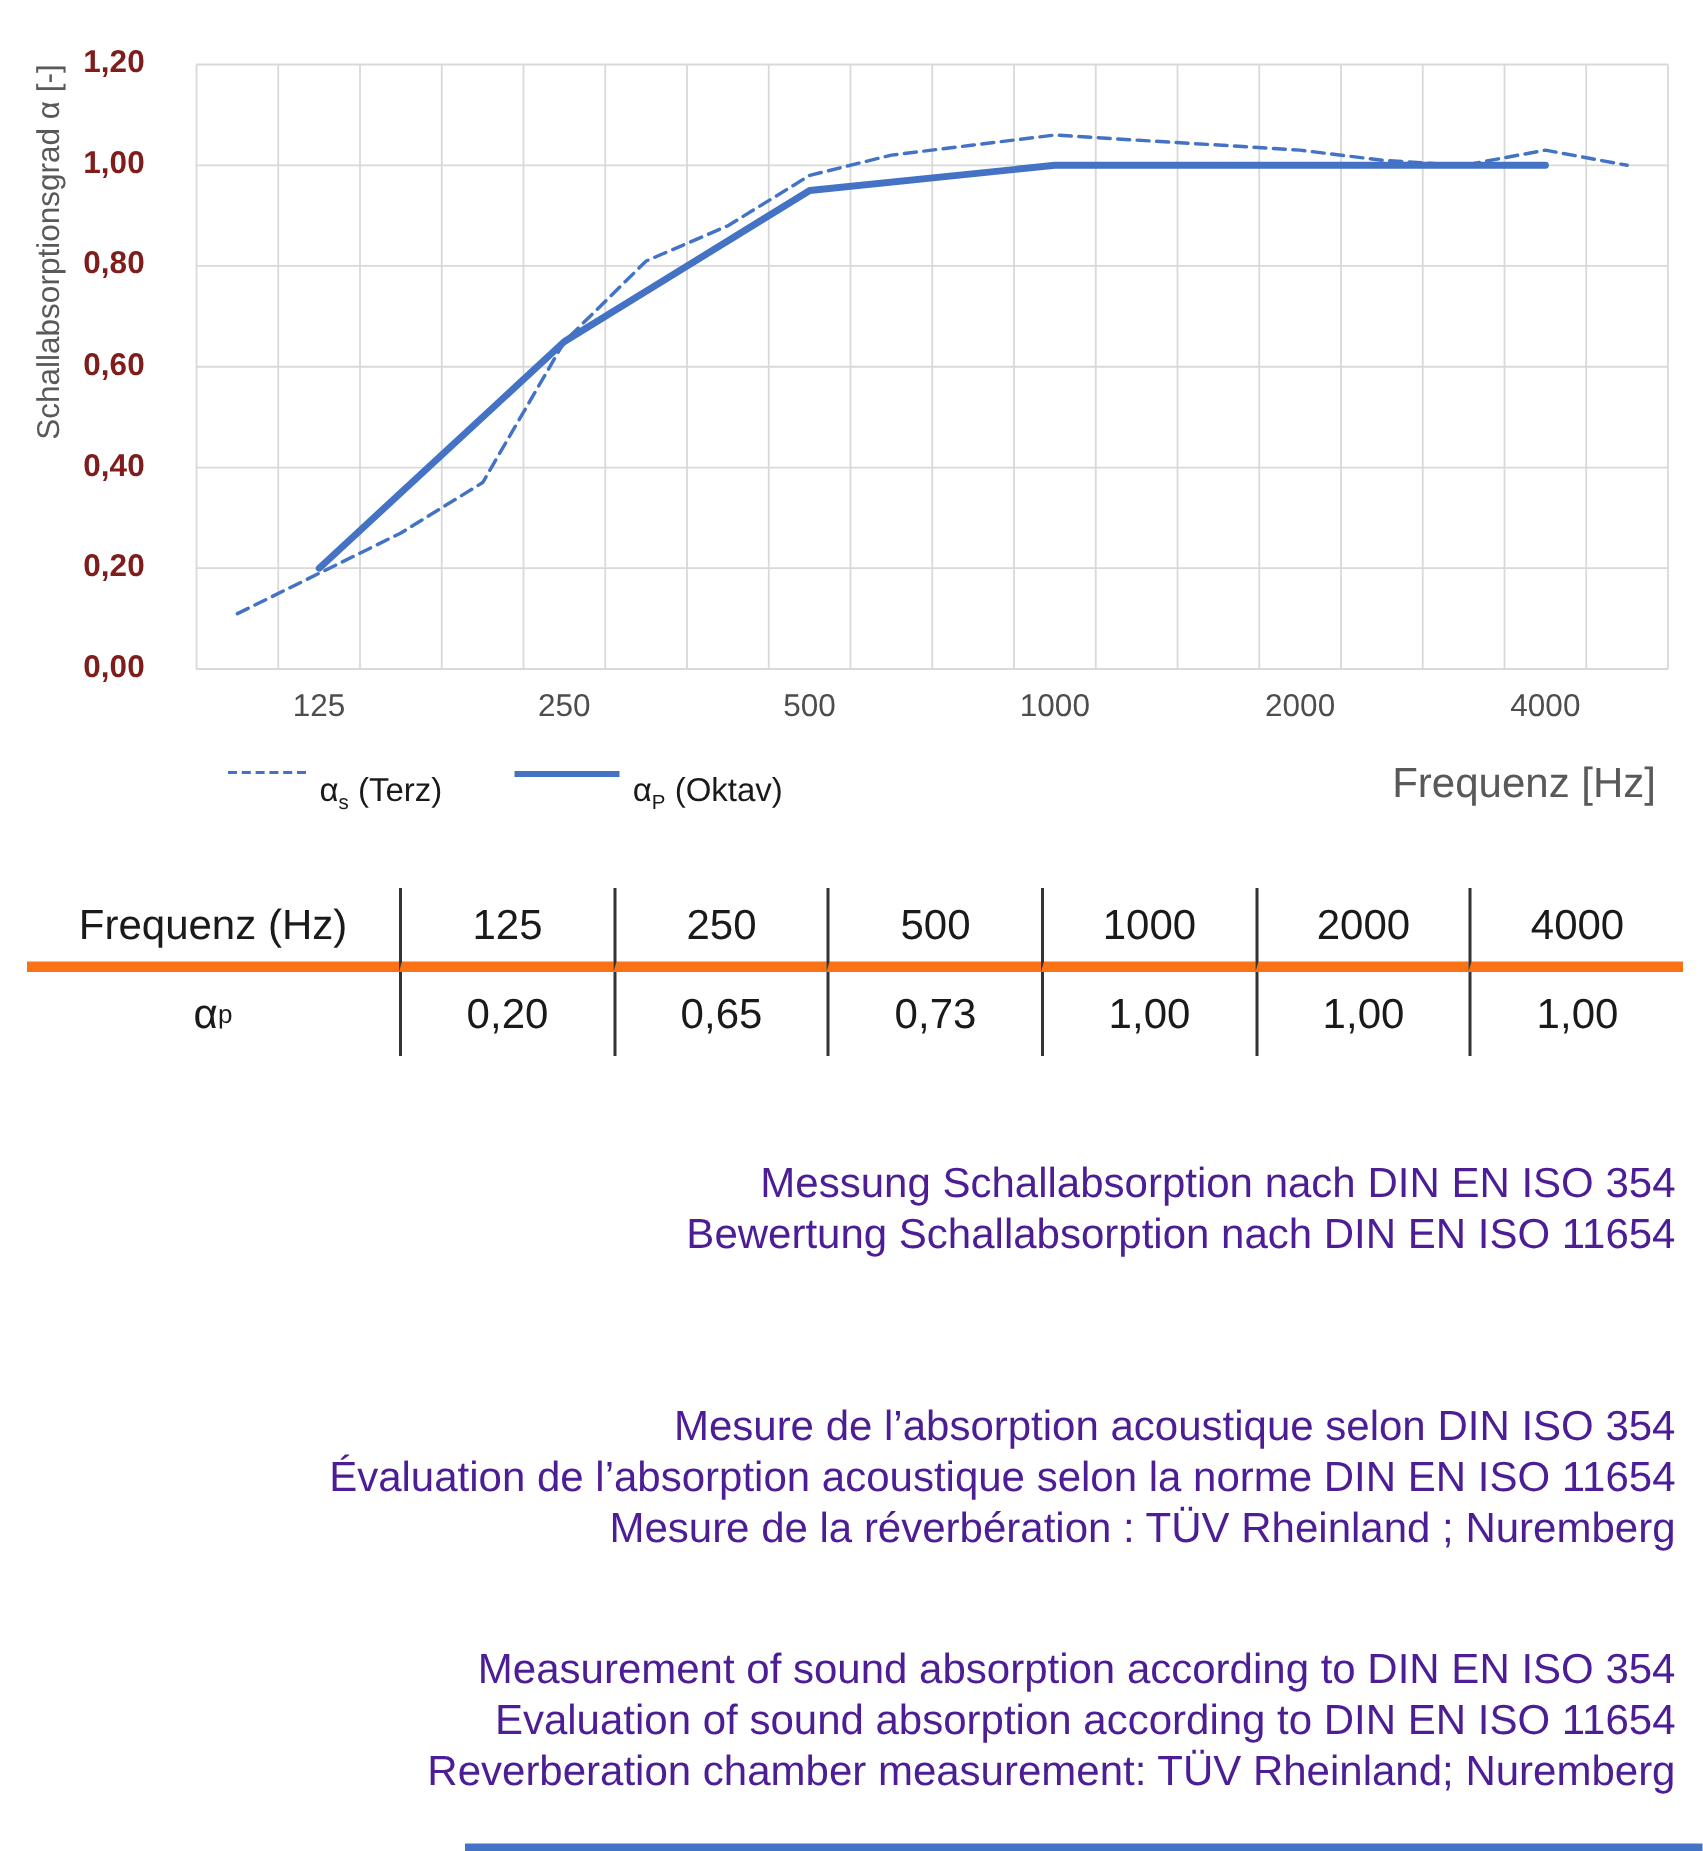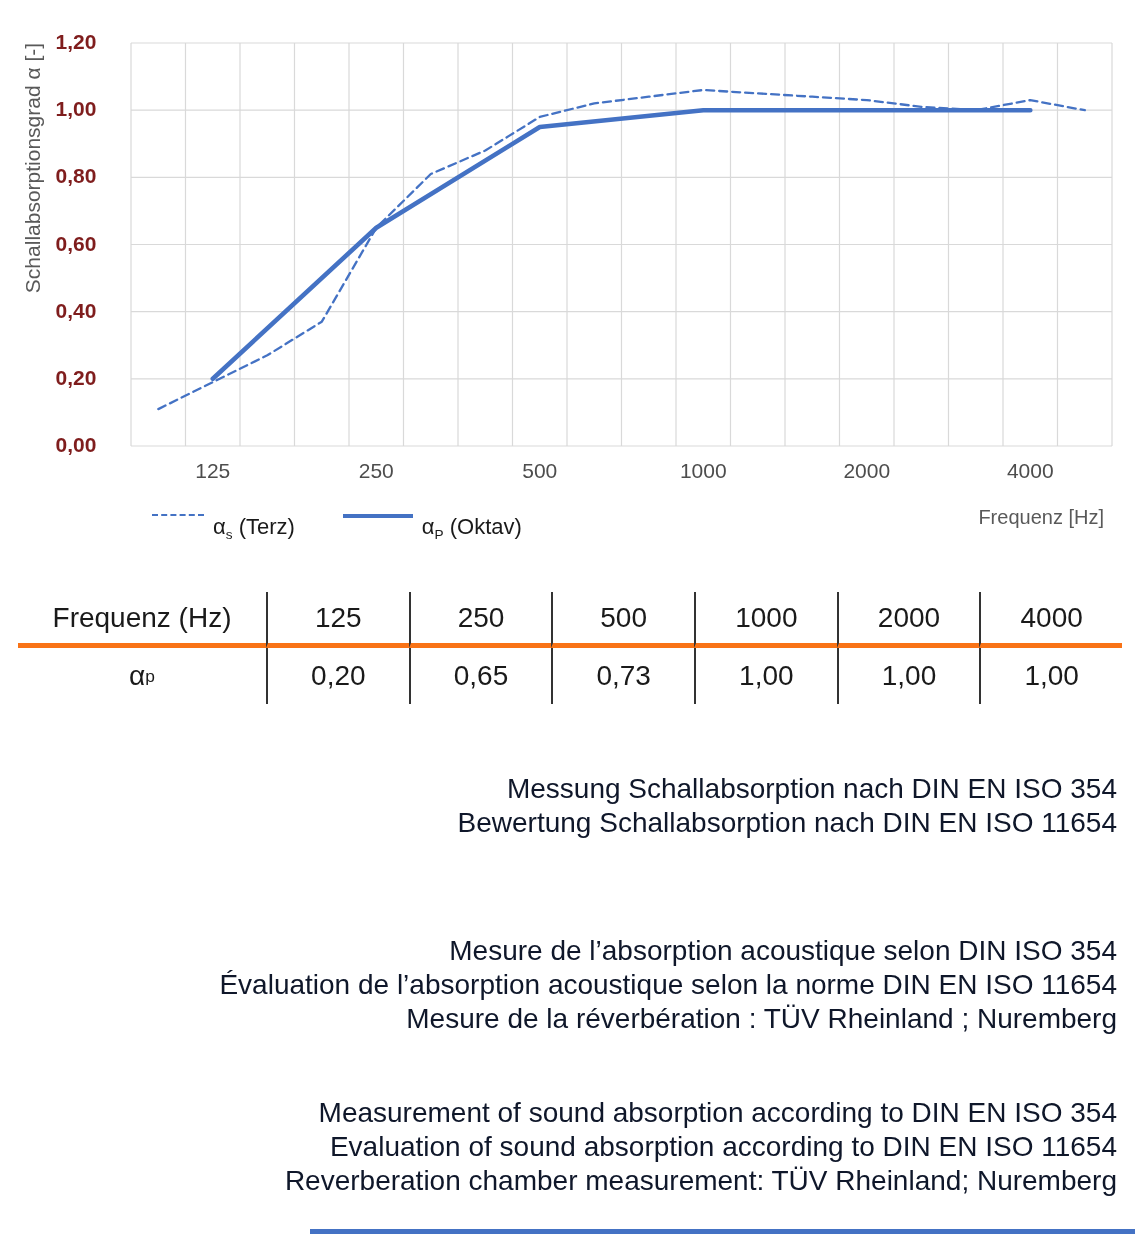--- a/index.html
+++ b/index.html
@@ -2,41 +2,41 @@
 <html><head>
 <meta charset="utf-8">
 <style>
   html,body{margin:0;padding:0;background:#fff;}
   body{width:1135px;height:1234px;position:relative;overflow:hidden;
        font-family:"Liberation Sans","DejaVu Sans",sans-serif;color:#1a1a1a;}
   
   #chart-svg{position:absolute;left:0;top:0;}
   .y-title{position:absolute;left:33px;top:168px;transform:translate(-50%,-50%) rotate(-90deg);
            white-space:nowrap;color:#595959;font-size:21px;}
-  .x-title{position:absolute;right:31px;top:506px;color:#595959;font-size:20px;}
+  .x-title{position:absolute;right:31px;top:506px;color:#595959;font-size:28px;}
   .y-tick{position:absolute;left:36px;width:80px;text-align:center;color:#7f1d1d;font-size:21px;font-weight:bold;}
   .x-tick{position:absolute;top:459px;width:90px;text-align:center;color:#4d4d4d;font-size:21px;}
   
   .legend{position:absolute;left:152px;top:514px;display:flex;align-items:center;gap:48px;
           font-size:22px;color:#1a1a1a;}
   .legend-item{display:flex;align-items:flex-start;gap:9px;}
   .sample{display:inline-block;height:0;}
   .sample.dashed{width:52px;border-top:2px dashed #4472C4;}
   .sample.solid{width:70px;border-top:4px solid #4472C4;}
   sub{font-size:0.62em;}
   
   .abs-table{position:absolute;left:18px;top:592px;width:1104px;display:grid;
              grid-template-columns:248px repeat(6,1fr);grid-template-rows:56px 56px;
              font-size:28px;}
   .abs-table .cell{display:flex;align-items:center;justify-content:center;}
-  .abs-table .r1{border-bottom:5px solid #f97316;}
+  .abs-table .r1{border-bottom:7px solid #f97316;}
   .abs-table .vline{border-left:2px solid #333;}
   
   .note{position:absolute;right:18px;width:1100px;text-align:right;
-        font-size:28px;line-height:34px;color:#0f172a;}
+        font-size:28px;line-height:34px;color:#4c1d95;}
   .note-de{top:772px;} .note-fr{top:934px;} .note-en{top:1096px;}
   
   .footer-rule{position:absolute;left:310px;right:0;bottom:0;height:5px;background:#4472C4;}
 </style>
 </head>
 <body>
 
 <svg id="chart-svg" width="1135" height="560">
     <g stroke="#D9D9D9" stroke-width="1.2">
       <line x1="131" y1="446.0" x2="1112" y2="446.0"></line>

